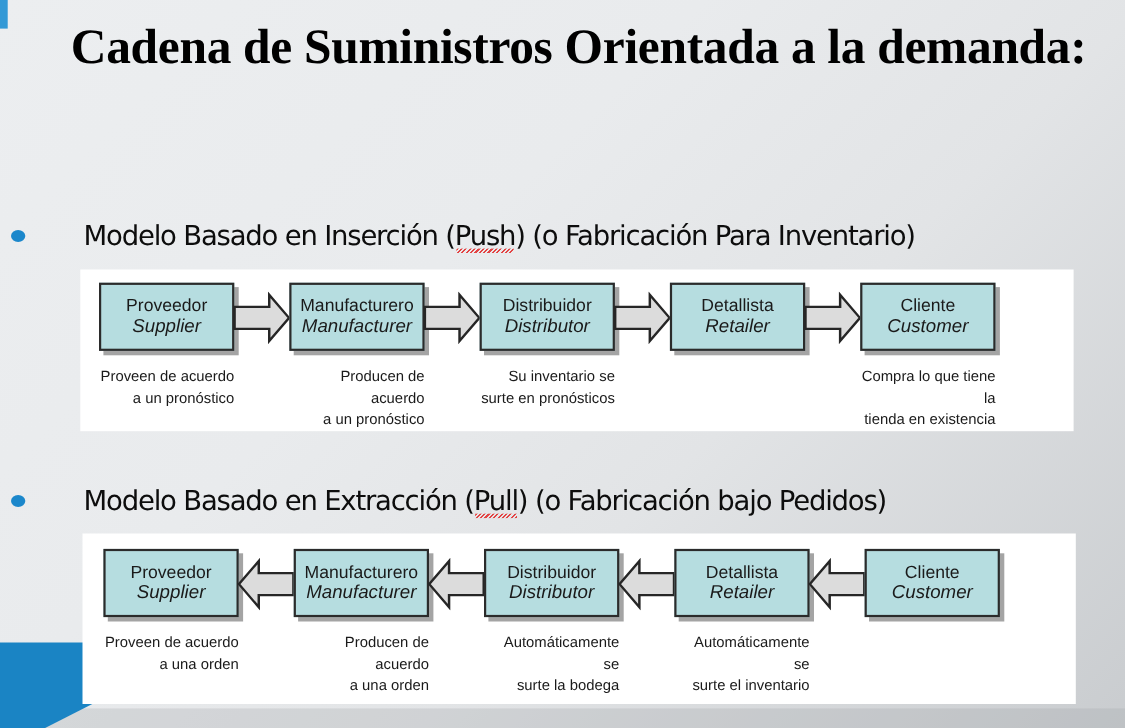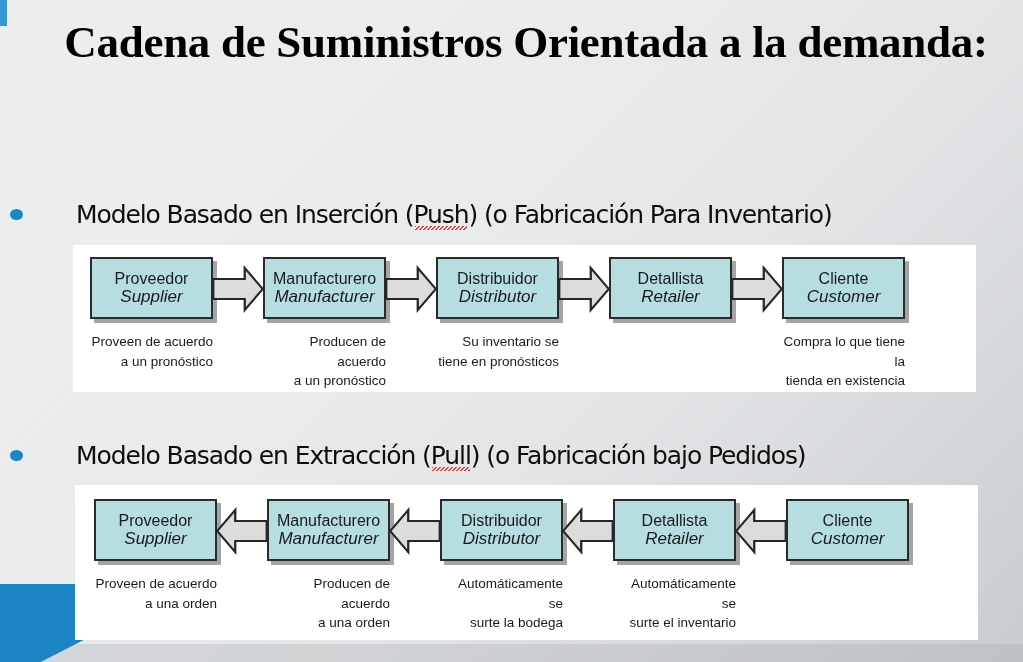--- a/index.html
+++ b/index.html
@@ -223,21 +223,21 @@
           <svg width="54" height="48" viewBox="0 0 48 48" preserveAspectRatio="none">
             <path d="M2 14 H30 V3 L46 24 L30 45 V34 H2 Z" fill="#dcdcdc" stroke="#262626" stroke-width="2" stroke-linejoin="miter"></path>
           </svg>
         </div>
         <div class="node" style="left: 363px; top: 12px; width: 123px;">
           <div class="node-box">
             <div class="node-es">Distribuidor</div>
             <div class="node-en">Distributor</div>
           </div>
           <div class="node-caption">Su inventario se
-tiene en pronósticos</div>
+surte en pronósticos</div>
         </div>
         <div class="arrow" style="left: 484px; top: 20px; width: 54px;">
           <svg width="54" height="48" viewBox="0 0 48 48" preserveAspectRatio="none">
             <path d="M2 14 H30 V3 L46 24 L30 45 V34 H2 Z" fill="#dcdcdc" stroke="#262626" stroke-width="2" stroke-linejoin="miter"></path>
           </svg>
         </div>
         <div class="node" style="left: 536px; top: 12px; width: 123px;">
           <div class="node-box">
             <div class="node-es">Detallista</div>
             <div class="node-en">Retailer</div>

